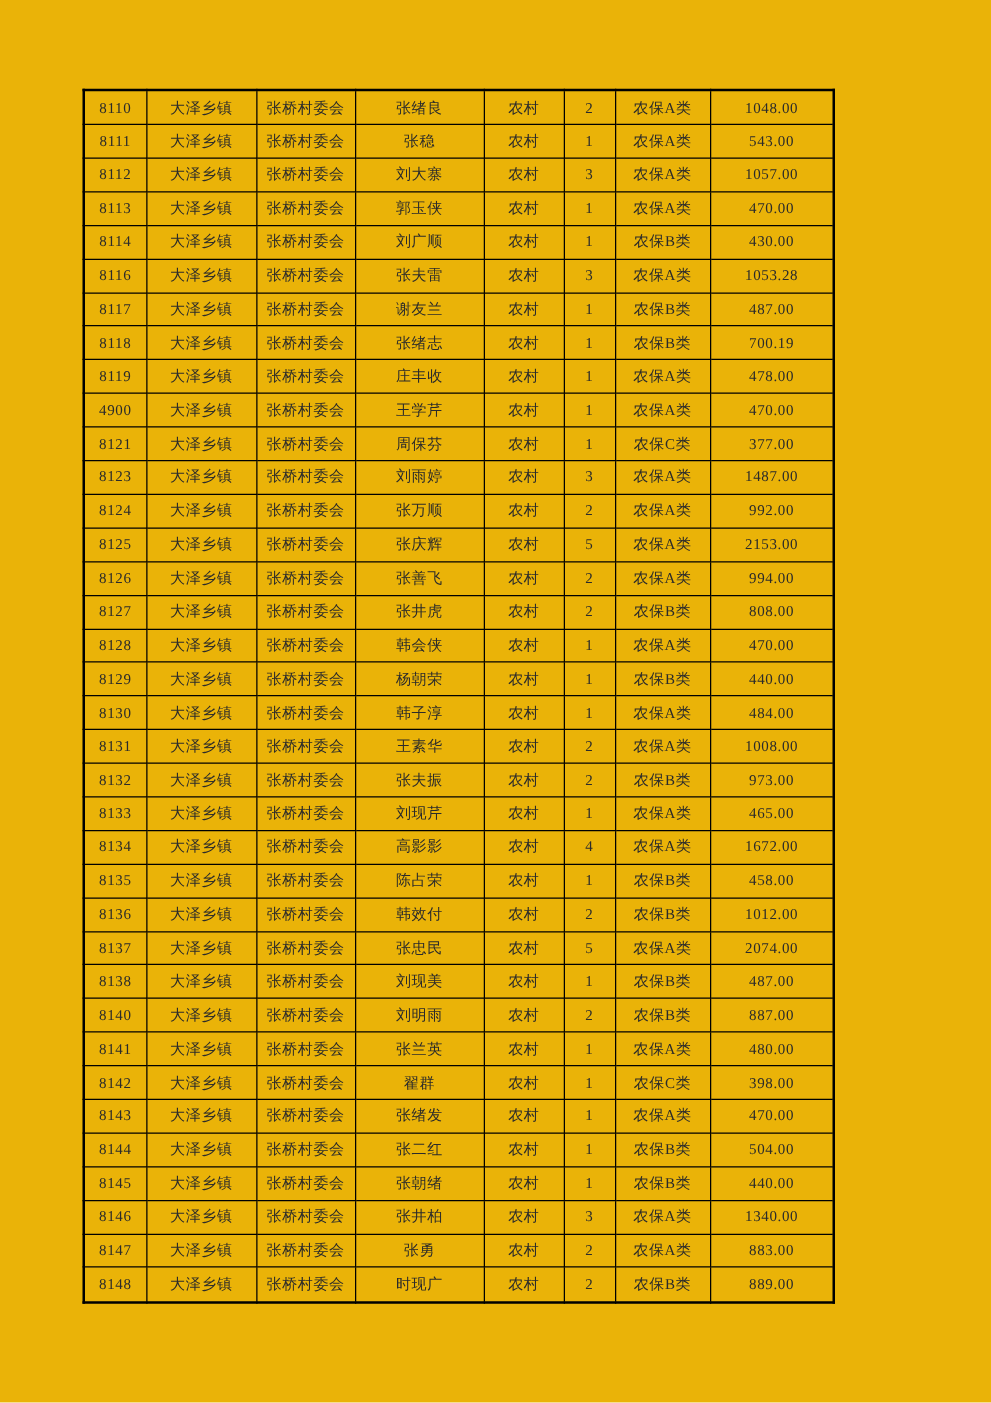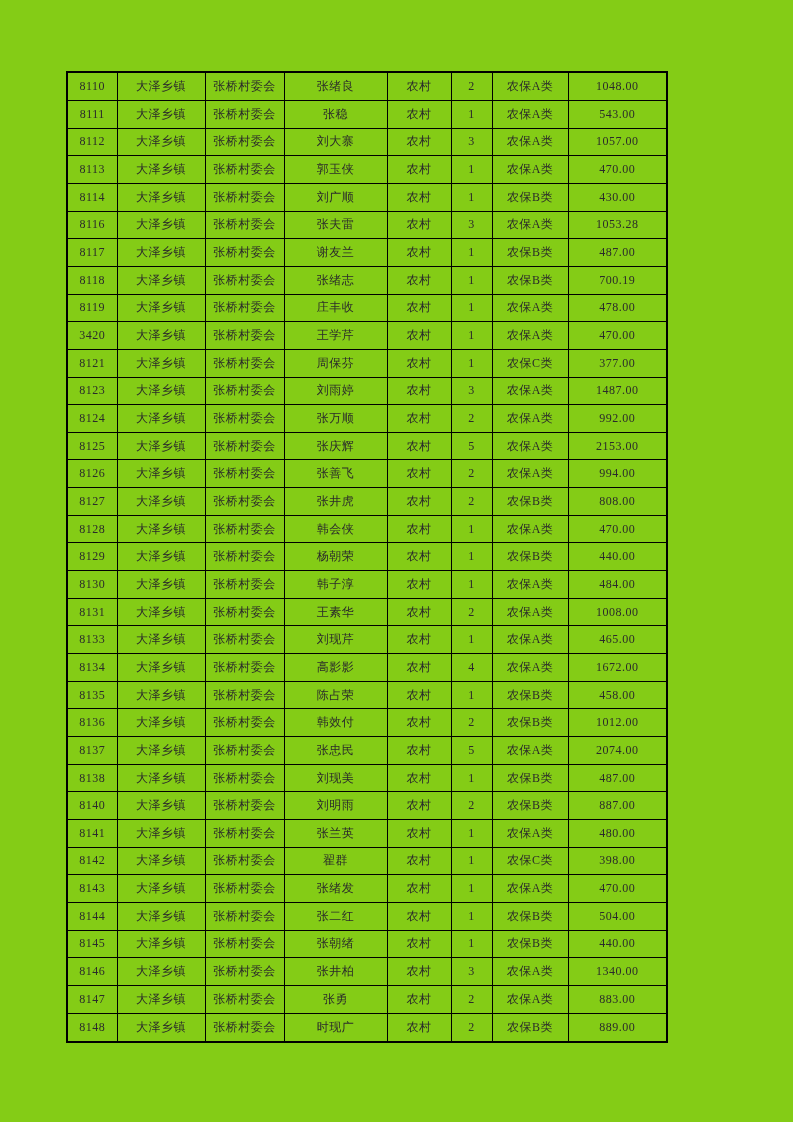--- a/index.html
+++ b/index.html
@@ -4,21 +4,21 @@
 <style>
   html, body {
     margin: 0;
     padding: 0;
     background: #ffffff;
   }
   .page {
     position: relative;
     width: 793px;
     height: 1122px;
-    background: #84cc16;
+    background: #eab308;
     overflow: hidden;
     font-family: "Liberation Serif", "DejaVu Serif", serif;
   }
   table.payment-table {
     position: absolute;
     left: 66px;
     top: 71px;
     width: 600px;
     height: 972px;
     border-collapse: collapse;
@@ -145,21 +145,21 @@
           <td>8119</td>
           <td>大泽乡镇</td>
           <td>张桥村委会</td>
           <td>庄丰收</td>
           <td>农村</td>
           <td>1</td>
           <td>农保A类</td>
           <td>478.00</td>
         </tr>
         <tr>
-          <td>3420</td>
+          <td>4900</td>
           <td>大泽乡镇</td>
           <td>张桥村委会</td>
           <td>王学芹</td>
           <td>农村</td>
           <td>1</td>
           <td>农保A类</td>
           <td>470.00</td>
         </tr>
         <tr>
           <td>8121</td>
@@ -253,20 +253,30 @@
         </tr>
         <tr>
           <td>8131</td>
           <td>大泽乡镇</td>
           <td>张桥村委会</td>
           <td>王素华</td>
           <td>农村</td>
           <td>2</td>
           <td>农保A类</td>
           <td>1008.00</td>
+        </tr>
+        <tr>
+          <td>8132</td>
+          <td>大泽乡镇</td>
+          <td>张桥村委会</td>
+          <td>张夫振</td>
+          <td>农村</td>
+          <td>2</td>
+          <td>农保B类</td>
+          <td>973.00</td>
         </tr>
         <tr>
           <td>8133</td>
           <td>大泽乡镇</td>
           <td>张桥村委会</td>
           <td>刘现芹</td>
           <td>农村</td>
           <td>1</td>
           <td>农保A类</td>
           <td>465.00</td>

